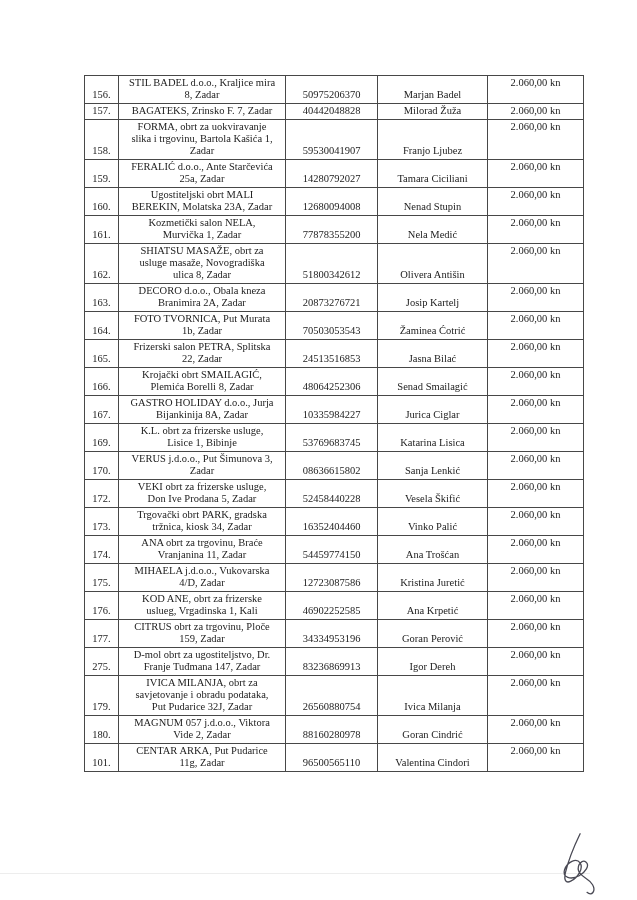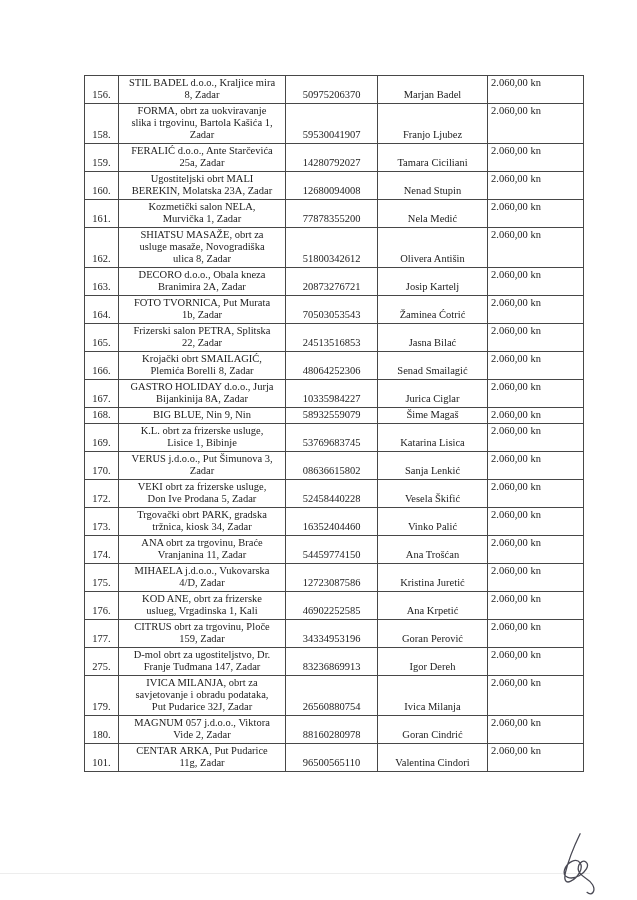--- a/index.html
+++ b/index.html
@@ -46,20 +46,21 @@
   td.c-id {
     vertical-align: bottom;
     text-align: center;
   }
   td.c-person {
     vertical-align: bottom;
     text-align: center;
   }
   td.c-amount {
     vertical-align: top;
+    text-align: center;
   }
   .scan-line {
     position: absolute;
     left: 0;
     top: 873px;
     width: 590px;
     height: 1px;
     background: #ededed;
   }
   .scribble {
@@ -85,20 +86,27 @@
     <tbody>
         <tr>
     <td class="c-num">156.</td>
     <td class="c-biz">STIL BADEL d.o.o., Kraljice mira
 8, Zadar</td>
     <td class="c-id">50975206370</td>
     <td class="c-person">Marjan Badel</td>
     <td class="c-amount">2.060,00 kn</td>
   </tr>
         <tr>
+    <td class="c-num">157.</td>
+    <td class="c-biz">BAGATEKS, Zrinsko F. 7, Zadar</td>
+    <td class="c-id">40442048828</td>
+    <td class="c-person">Milorad Žuža</td>
+    <td class="c-amount">2.060,00 kn</td>
+  </tr>
+        <tr>
     <td class="c-num">158.</td>
     <td class="c-biz">FORMA, obrt za uokviravanje
 slika i trgovinu, Bartola Kašića 1,
 Zadar</td>
     <td class="c-id">59530041907</td>
     <td class="c-person">Franjo Ljubez</td>
     <td class="c-amount">2.060,00 kn</td>
   </tr>
         <tr>
     <td class="c-num">159.</td>
@@ -167,27 +175,20 @@
   </tr>
         <tr>
     <td class="c-num">167.</td>
     <td class="c-biz">GASTRO HOLIDAY d.o.o., Jurja
 Bijankinija 8A, Zadar</td>
     <td class="c-id">10335984227</td>
     <td class="c-person">Jurica Ciglar</td>
     <td class="c-amount">2.060,00 kn</td>
   </tr>
         <tr>
-    <td class="c-num">168.</td>
-    <td class="c-biz">BIG BLUE, Nin 9, Nin</td>
-    <td class="c-id">58932559079</td>
-    <td class="c-person">Šime Magaš</td>
-    <td class="c-amount">2.060,00 kn</td>
-  </tr>
-        <tr>
     <td class="c-num">169.</td>
     <td class="c-biz">K.L. obrt za frizerske usluge,
 Lisice 1, Bibinje</td>
     <td class="c-id">53769683745</td>
     <td class="c-person">Katarina Lisica</td>
     <td class="c-amount">2.060,00 kn</td>
   </tr>
         <tr>
     <td class="c-num">170.</td>
     <td class="c-biz">VERUS j.d.o.o., Put Šimunova 3,

